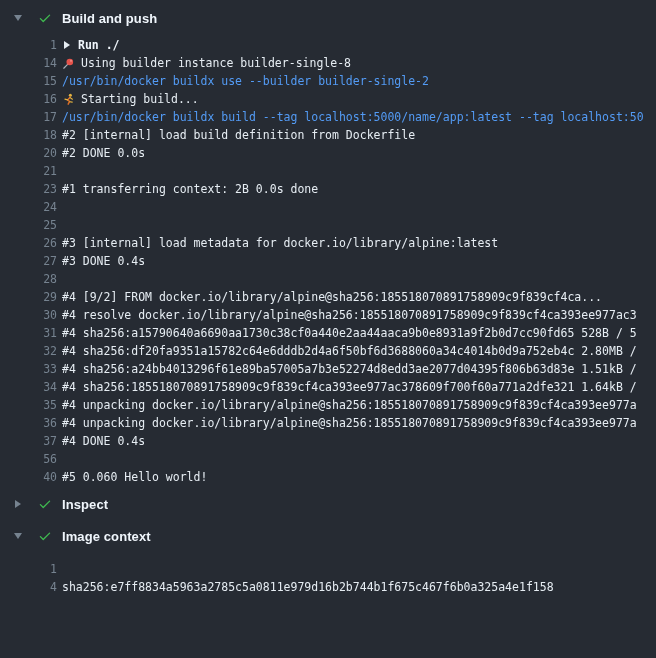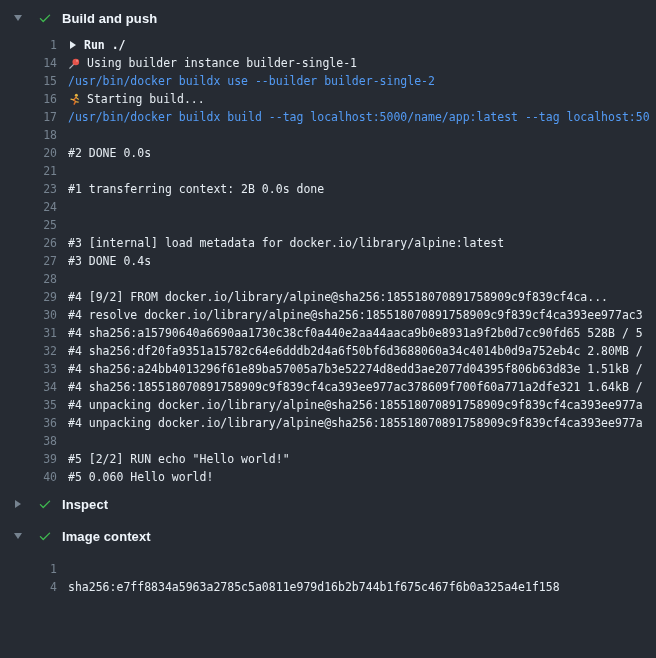--- a/index.html
+++ b/index.html
@@ -42,21 +42,21 @@
     display: flex; align-items: center;
     height: 18px;
     font-family: "DejaVu Sans Mono", "Liberation Mono", monospace;
     font-size: 11.5px; line-height: 18px;
   }
   .line-num {
     flex: none; width: 57px; text-align: right;
     color: #768390; cursor: pointer;
   }
   .line-content {
-    flex: 1; margin-left: 11px;
+    flex: 1; margin-left: 5px;
     display: flex; align-items: center;
     overflow: hidden; min-width: 0;
   }
   .line-text { white-space: pre; color: #e6edf3; }
   .kind-command .line-text { color: #539bf5; }
   .kind-run .line-text { font-weight: bold; color: #f0f6fc; }
 
   .run-caret {
     flex: none; width: 0; height: 0; margin: 0 8px 0 2px;
     border-top: 4px solid transparent; border-bottom: 4px solid transparent;
@@ -96,21 +96,21 @@
     <span class="line-content">
 
       <span class="icon-pin">
         <svg width="13" height="13" viewBox="0 0 16 16" aria-hidden="true">
           <path d="M2.2 13.8 L6.9 9.1" stroke="#a9b1ba" stroke-width="1.5" stroke-linecap="round" fill="none"></path>
           <circle cx="9.6" cy="6.2" r="4.1" fill="#e5534b"></circle>
           <circle cx="11.1" cy="4.7" r="1.3" fill="#f08782"></circle>
         </svg>
       </span>
 
-      <span class="line-text">Using builder instance builder-single-1</span>
+      <span class="line-text">Using builder instance builder-single-8</span>
     </span>
   </div>
 
   <div class="log-line kind-command">
     <span class="line-num">15</span>
     <span class="line-content">
 
       <span class="line-text">/usr/bin/docker buildx use --builder builder-single-2</span>
     </span>
   </div>
@@ -133,20 +133,24 @@
   <div class="log-line kind-command">
     <span class="line-num">17</span>
     <span class="line-content">
 
       <span class="line-text">/usr/bin/docker buildx build --tag localhost:5000/name/app:latest --tag localhost:50</span>
     </span>
   </div>
 
   <div class="log-line kind-plain">
     <span class="line-num">18</span>
+    <span class="line-content">
+
+      <span class="line-text">#2 [internal] load build definition from Dockerfile</span>
+    </span>
   </div>
 
 
   <div class="log-line kind-plain">
     <span class="line-num">20</span>
     <span class="line-content">
 
       <span class="line-text">#2 DONE 0.0s</span>
     </span>
   </div>
@@ -261,36 +265,36 @@
   </div>
 
   <div class="log-line kind-plain">
     <span class="line-num">36</span>
     <span class="line-content">
 
       <span class="line-text">#4 unpacking docker.io/library/alpine@sha256:185518070891758909c9f839cf4ca393ee977a</span>
     </span>
   </div>
 
+  <div class="log-line kind-plain">
+    <span class="line-num">37</span>
+    <span class="line-content">
+
+      <span class="line-text">#4 DONE 0.4s</span>
+    </span>
+  </div>
 
   <div class="log-line kind-blank">
-    <span class="line-num">38</span>
+    <span class="line-num">56</span>
     <span class="line-content">
 
       <span class="line-text"></span>
     </span>
   </div>
 
-  <div class="log-line kind-plain">
-    <span class="line-num">39</span>
-    <span class="line-content">
-
-      <span class="line-text">#5 [2/2] RUN echo "Hello world!"</span>
-    </span>
-  </div>
 
   <div class="log-line kind-plain">
     <span class="line-num">40</span>
     <span class="line-content">
 
       <span class="line-text">#5 0.060 Hello world!</span>
     </span>
   </div>
 </div>
   </section>

